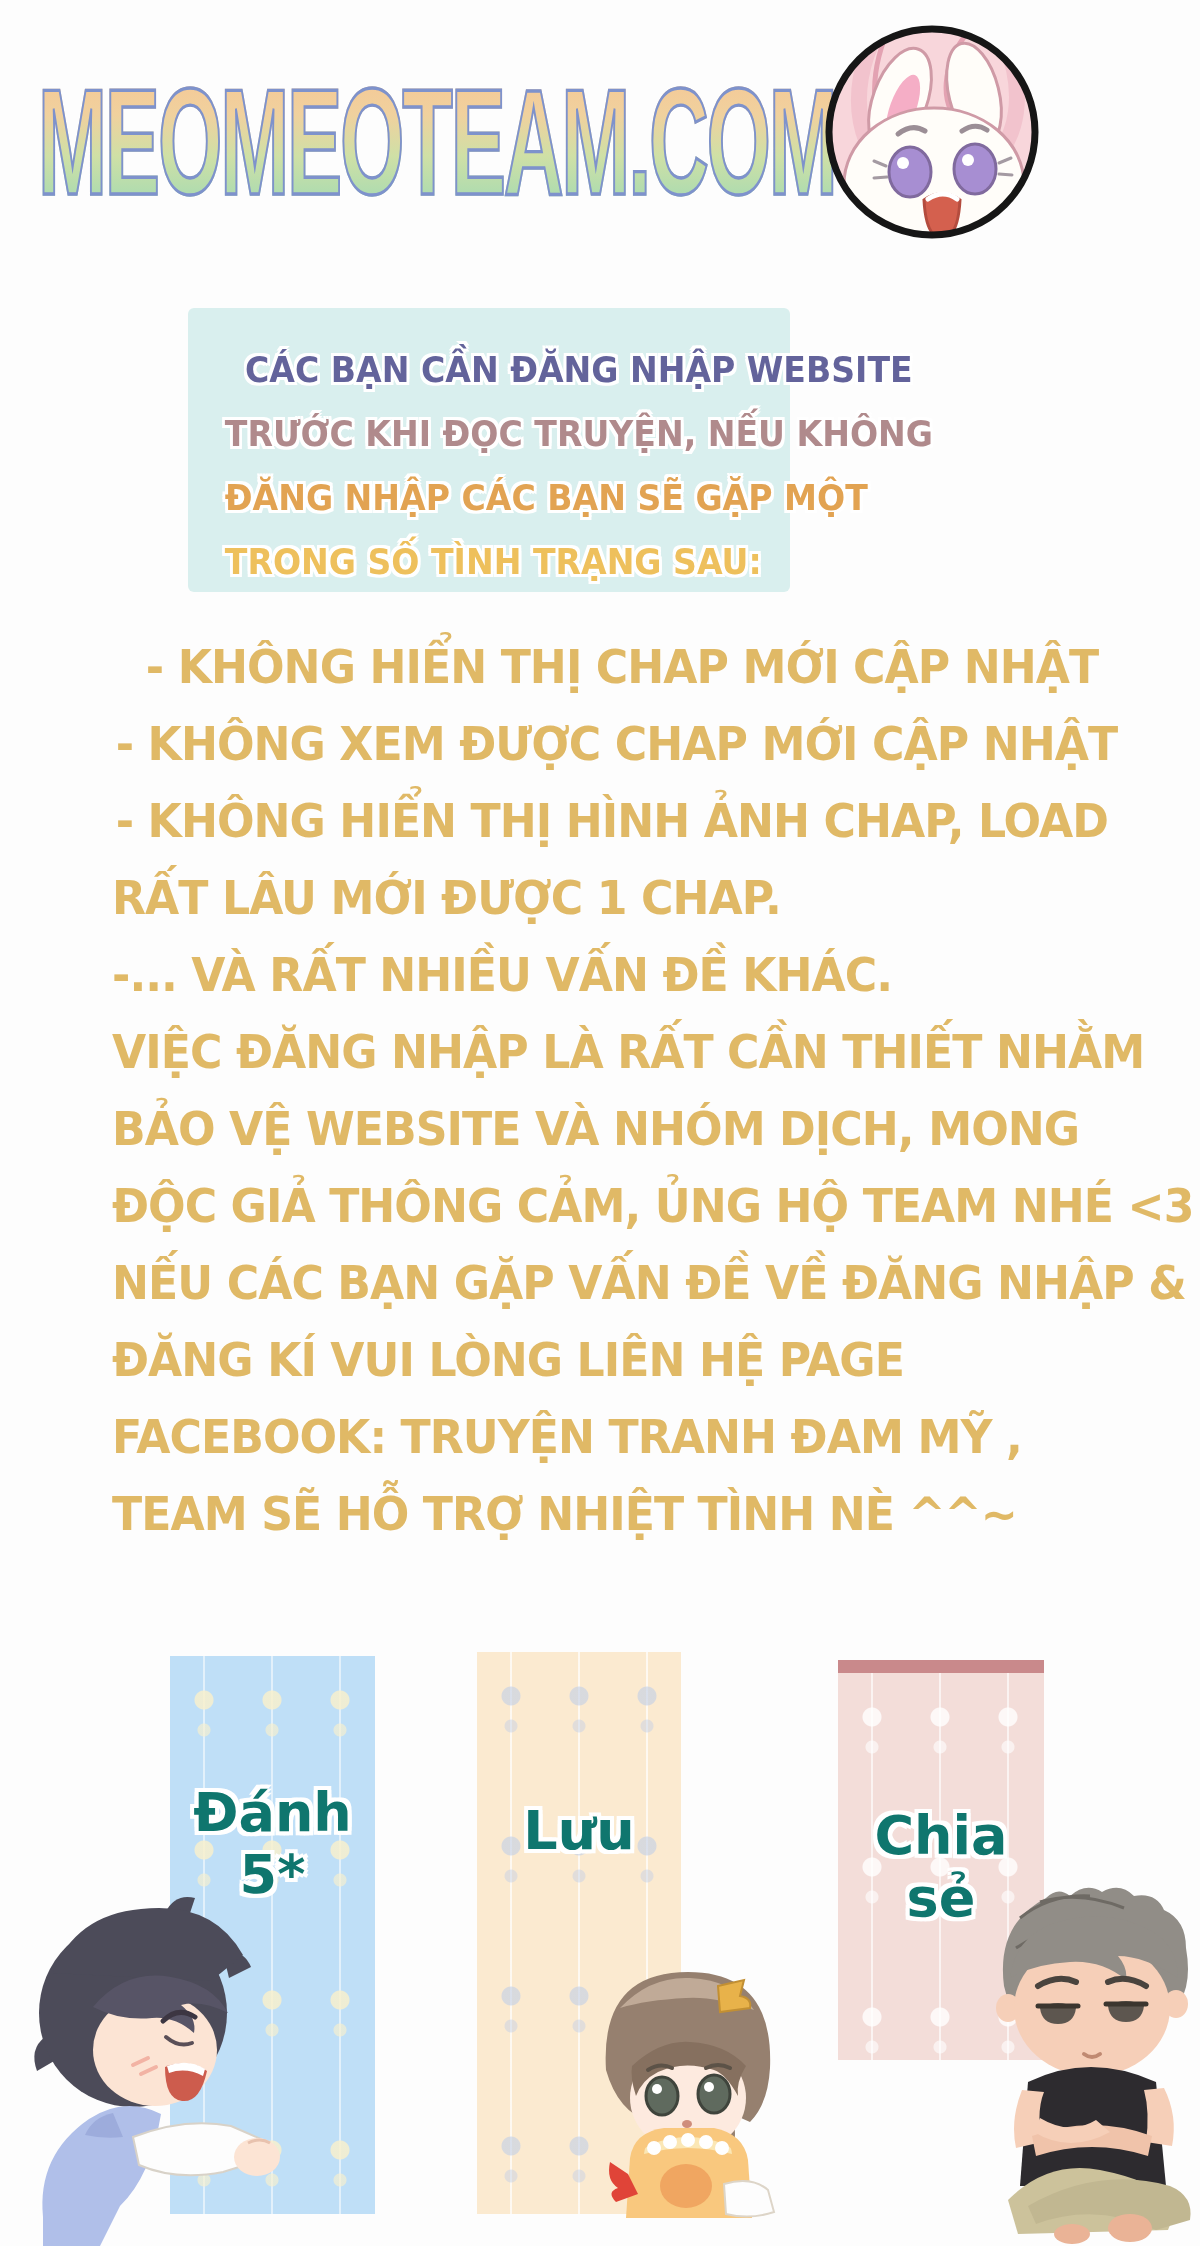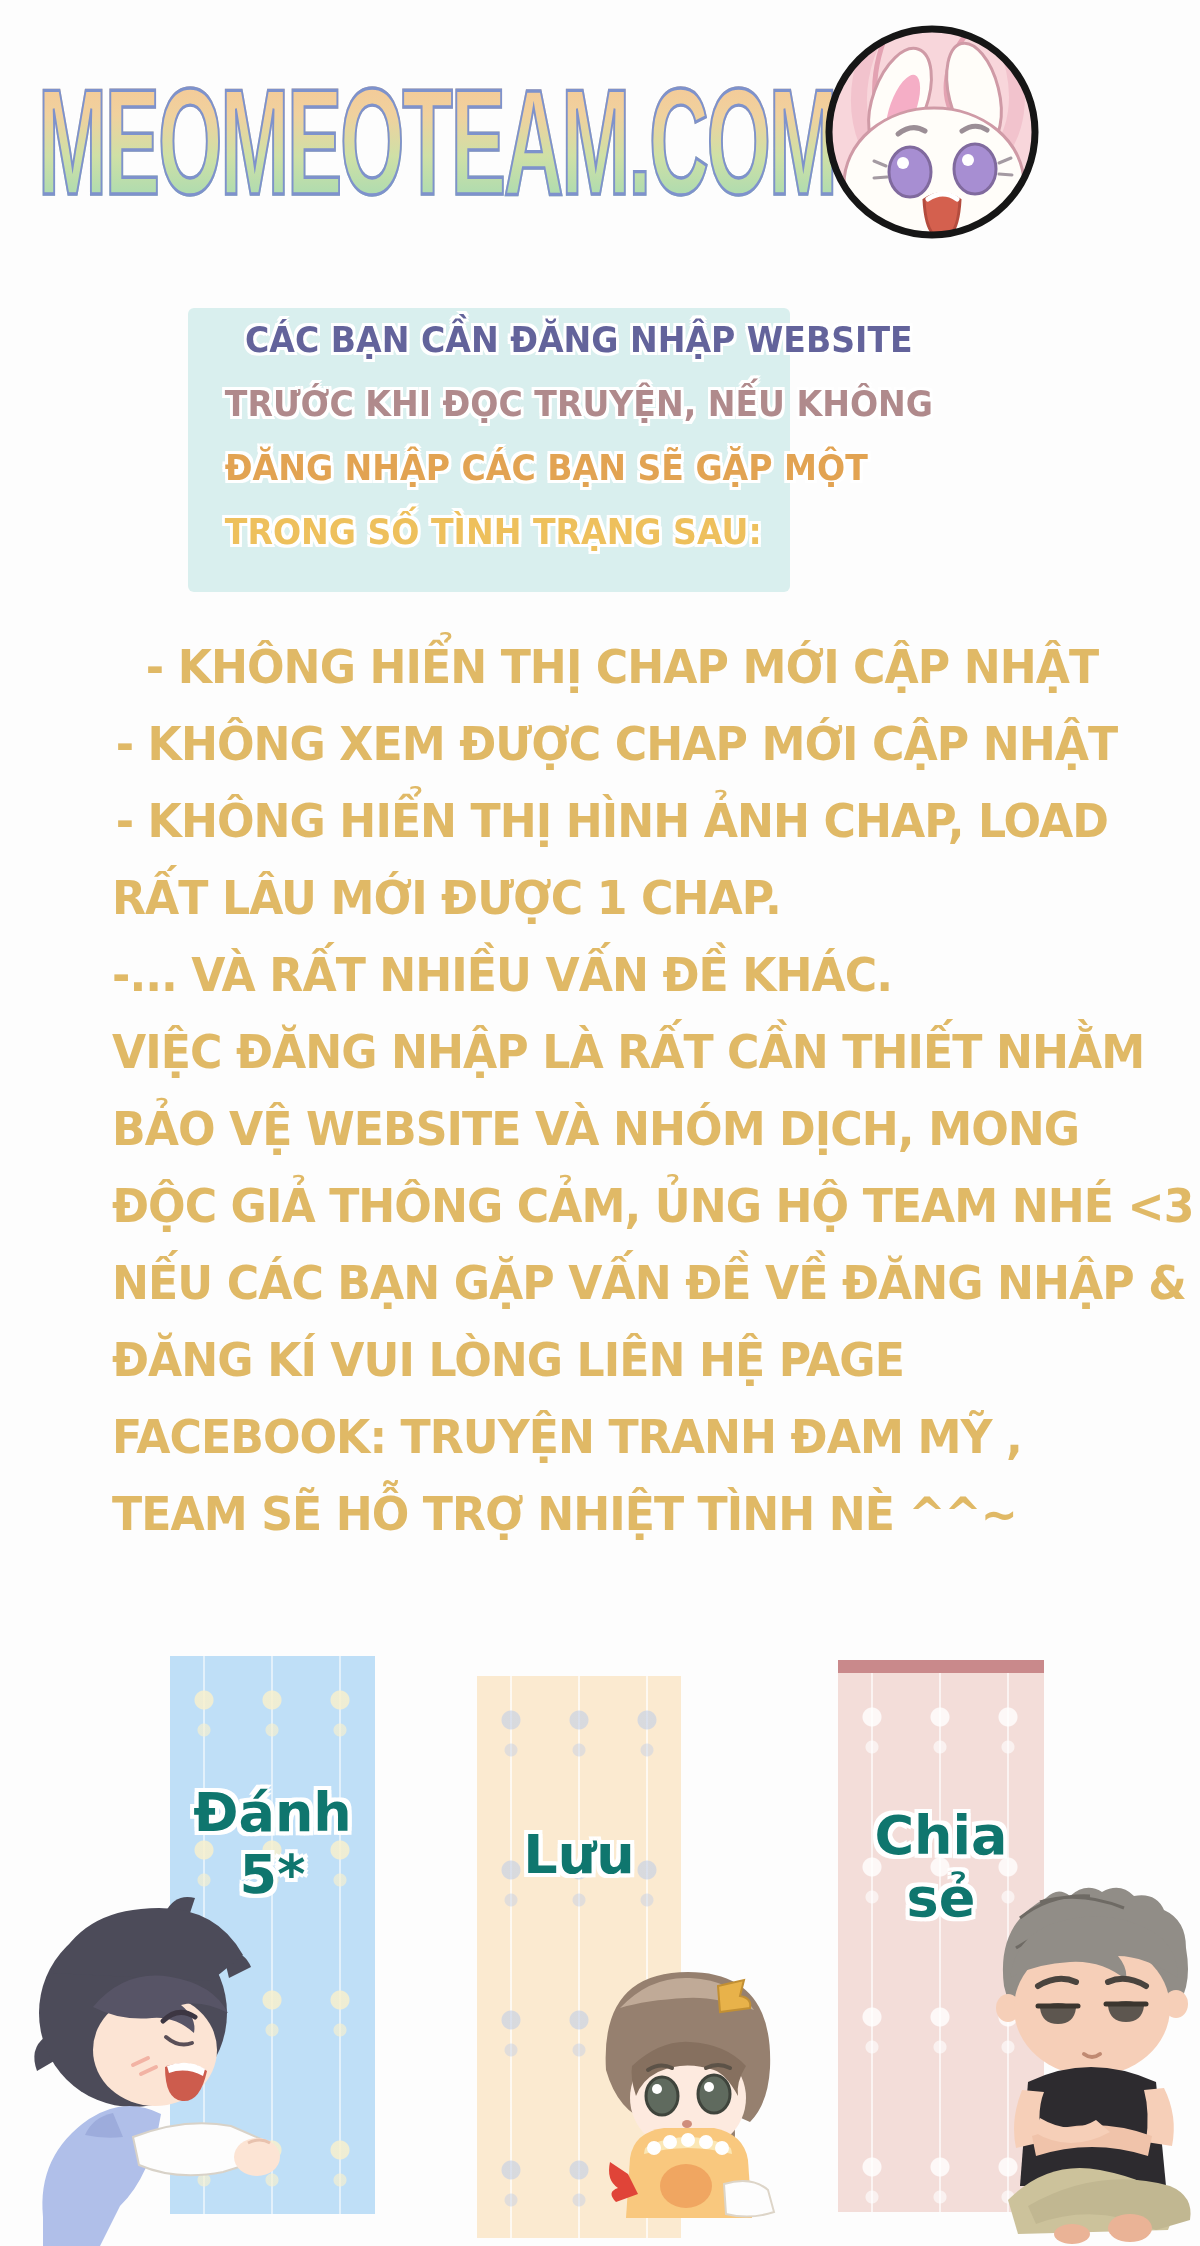--- a/index.html
+++ b/index.html
@@ -20,21 +20,21 @@
     filter:drop-shadow(0 0 2px #ffffff);
   }
 
   
   .bunny{position:absolute;left:822px;top:22px;width:220px;height:220px;}
 
   
   .notice{
     position:absolute;left:188px;top:308px;width:602px;height:284px;
     background:#d9efee;border-radius:6px;
-    box-sizing:border-box;
+    padding-top:30px;box-sizing:border-box;
   }
   .notice .nline{
     font-weight:bold;font-size:36px;line-height:64px;white-space:nowrap;
     padding-left:40px;transform:scaleX(0.92);transform-origin:left top;
     text-shadow:-3px -3px 0 #fff,3px -3px 0 #fff,-3px 3px 0 #fff,3px 3px 0 #fff,
                 -3px 0 0 #fff,3px 0 0 #fff,0 -3px 0 #fff,0 3px 0 #fff;
   }
   .notice .nline:nth-child(1){color:#63639b;padding-left:62px;}
   .notice .nline:nth-child(2){color:#b08a8c;}
   .notice .nline:nth-child(3){color:#e2a352;}
@@ -57,29 +57,29 @@
   .card{position:absolute;z-index:1;}
   .card .pattern{position:absolute;inset:0;pointer-events:none;}
   .card1{left:170px;top:1656px;width:205px;height:558px;background:#bfdff7;}
   .card1 .pattern{
     background-image:
       radial-gradient(circle at 34px 44px, rgba(248,240,205,.85) 0 9px, transparent 10px),
       radial-gradient(circle at 34px 74px, rgba(248,240,205,.65) 0 6px, transparent 7px),
       repeating-linear-gradient(90deg, transparent 0 33px, rgba(255,255,255,.55) 33px 35px, transparent 35px 68px);
     background-size:68px 150px,68px 150px,auto;
   }
-  .card2{left:477px;top:1652px;width:204px;height:562px;background:#fbead0;margin-top:24px;}
+  .card2{left:477px;top:1652px;width:204px;height:562px;background:#fbead0;}
   .card2 .pattern{
     background-image:
       radial-gradient(circle at 34px 44px, rgba(193,206,231,.6) 0 9px, transparent 10px),
       radial-gradient(circle at 34px 74px, rgba(193,206,231,.45) 0 6px, transparent 7px),
       repeating-linear-gradient(90deg, transparent 0 33px, rgba(255,255,255,.7) 33px 35px, transparent 35px 68px);
     background-size:68px 150px,68px 150px,auto;
   }
-  .card3{left:838px;top:1660px;width:206px;height:552px;background:#f3ddd9;border-top:13px solid #c9898b;box-sizing:border-box;}
+  .card3{left:838px;top:1660px;width:206px;height:400px;background:#f3ddd9;border-top:13px solid #c9898b;box-sizing:border-box;}
   .card3 .pattern{
     background-image:
       radial-gradient(circle at 34px 44px, rgba(255,255,255,.8) 0 9px, transparent 10px),
       radial-gradient(circle at 34px 74px, rgba(255,255,255,.6) 0 6px, transparent 7px),
       repeating-linear-gradient(90deg, transparent 0 33px, rgba(255,255,255,.65) 33px 35px, transparent 35px 68px);
     background-size:68px 150px,68px 150px,auto;
   }
   .card-label{
     position:absolute;left:0;right:0;text-align:center;z-index:2;
     font-weight:bold;color:#0f766e;font-size:54px;line-height:62px;

